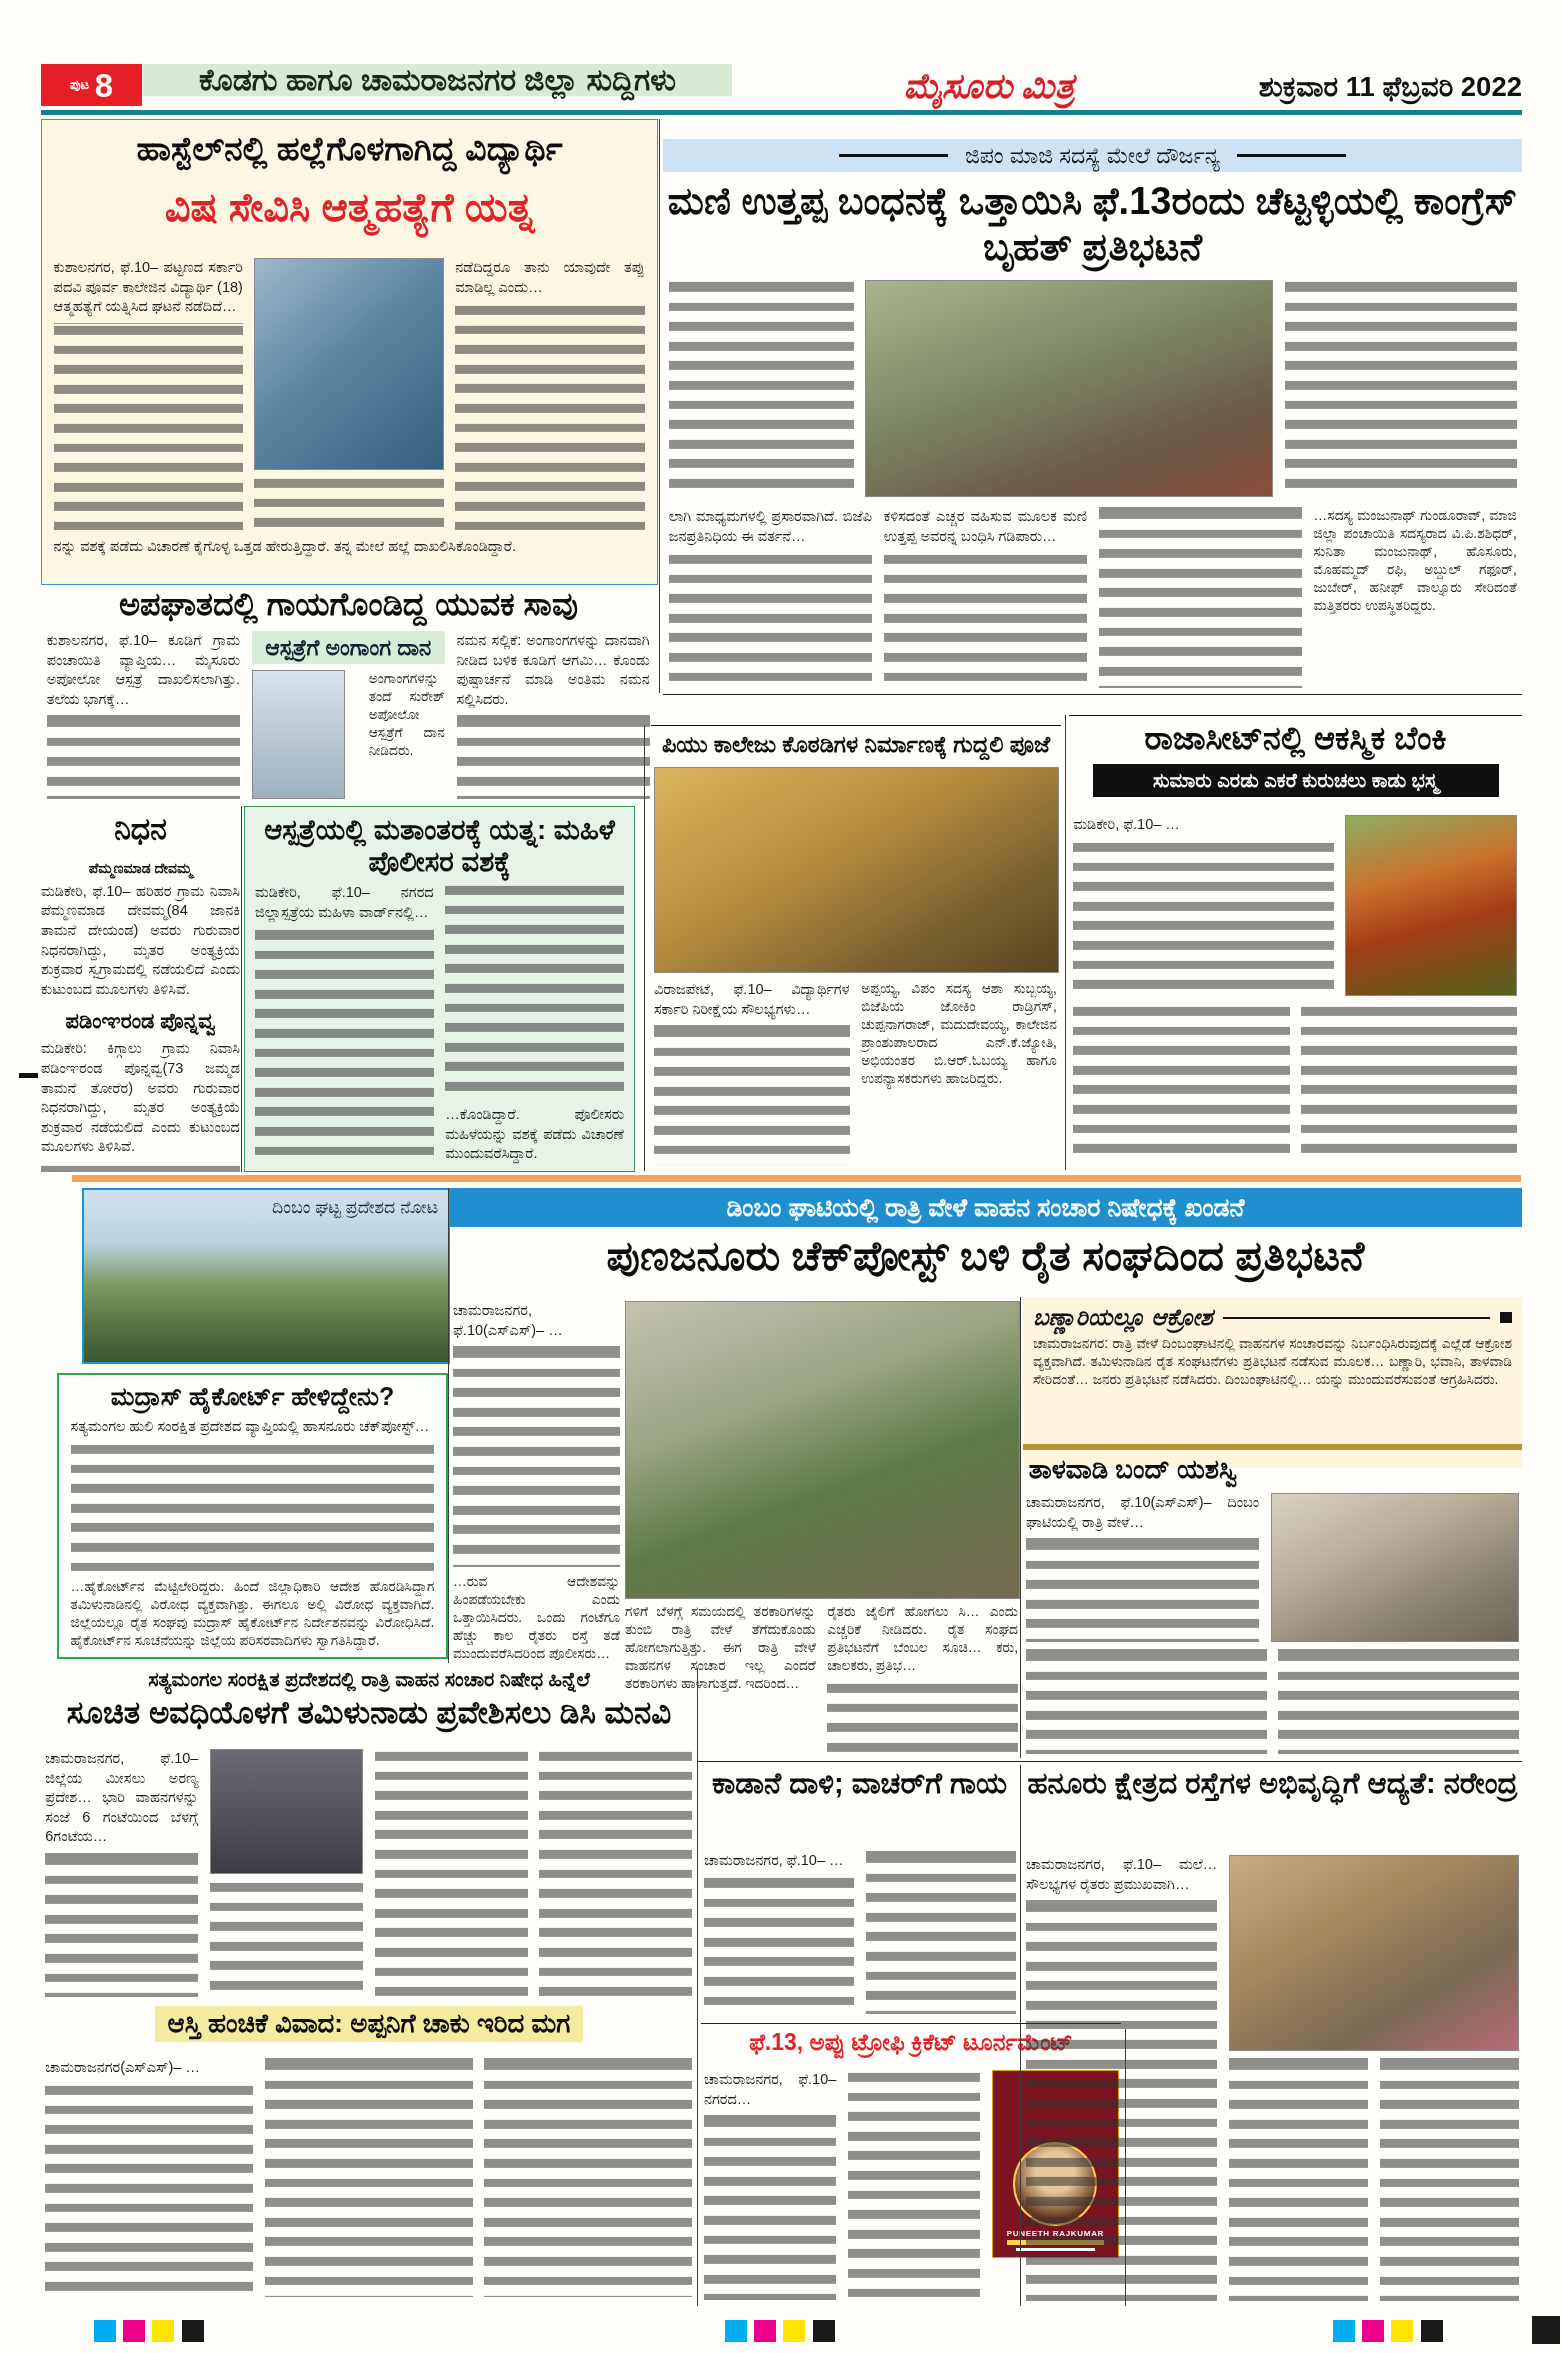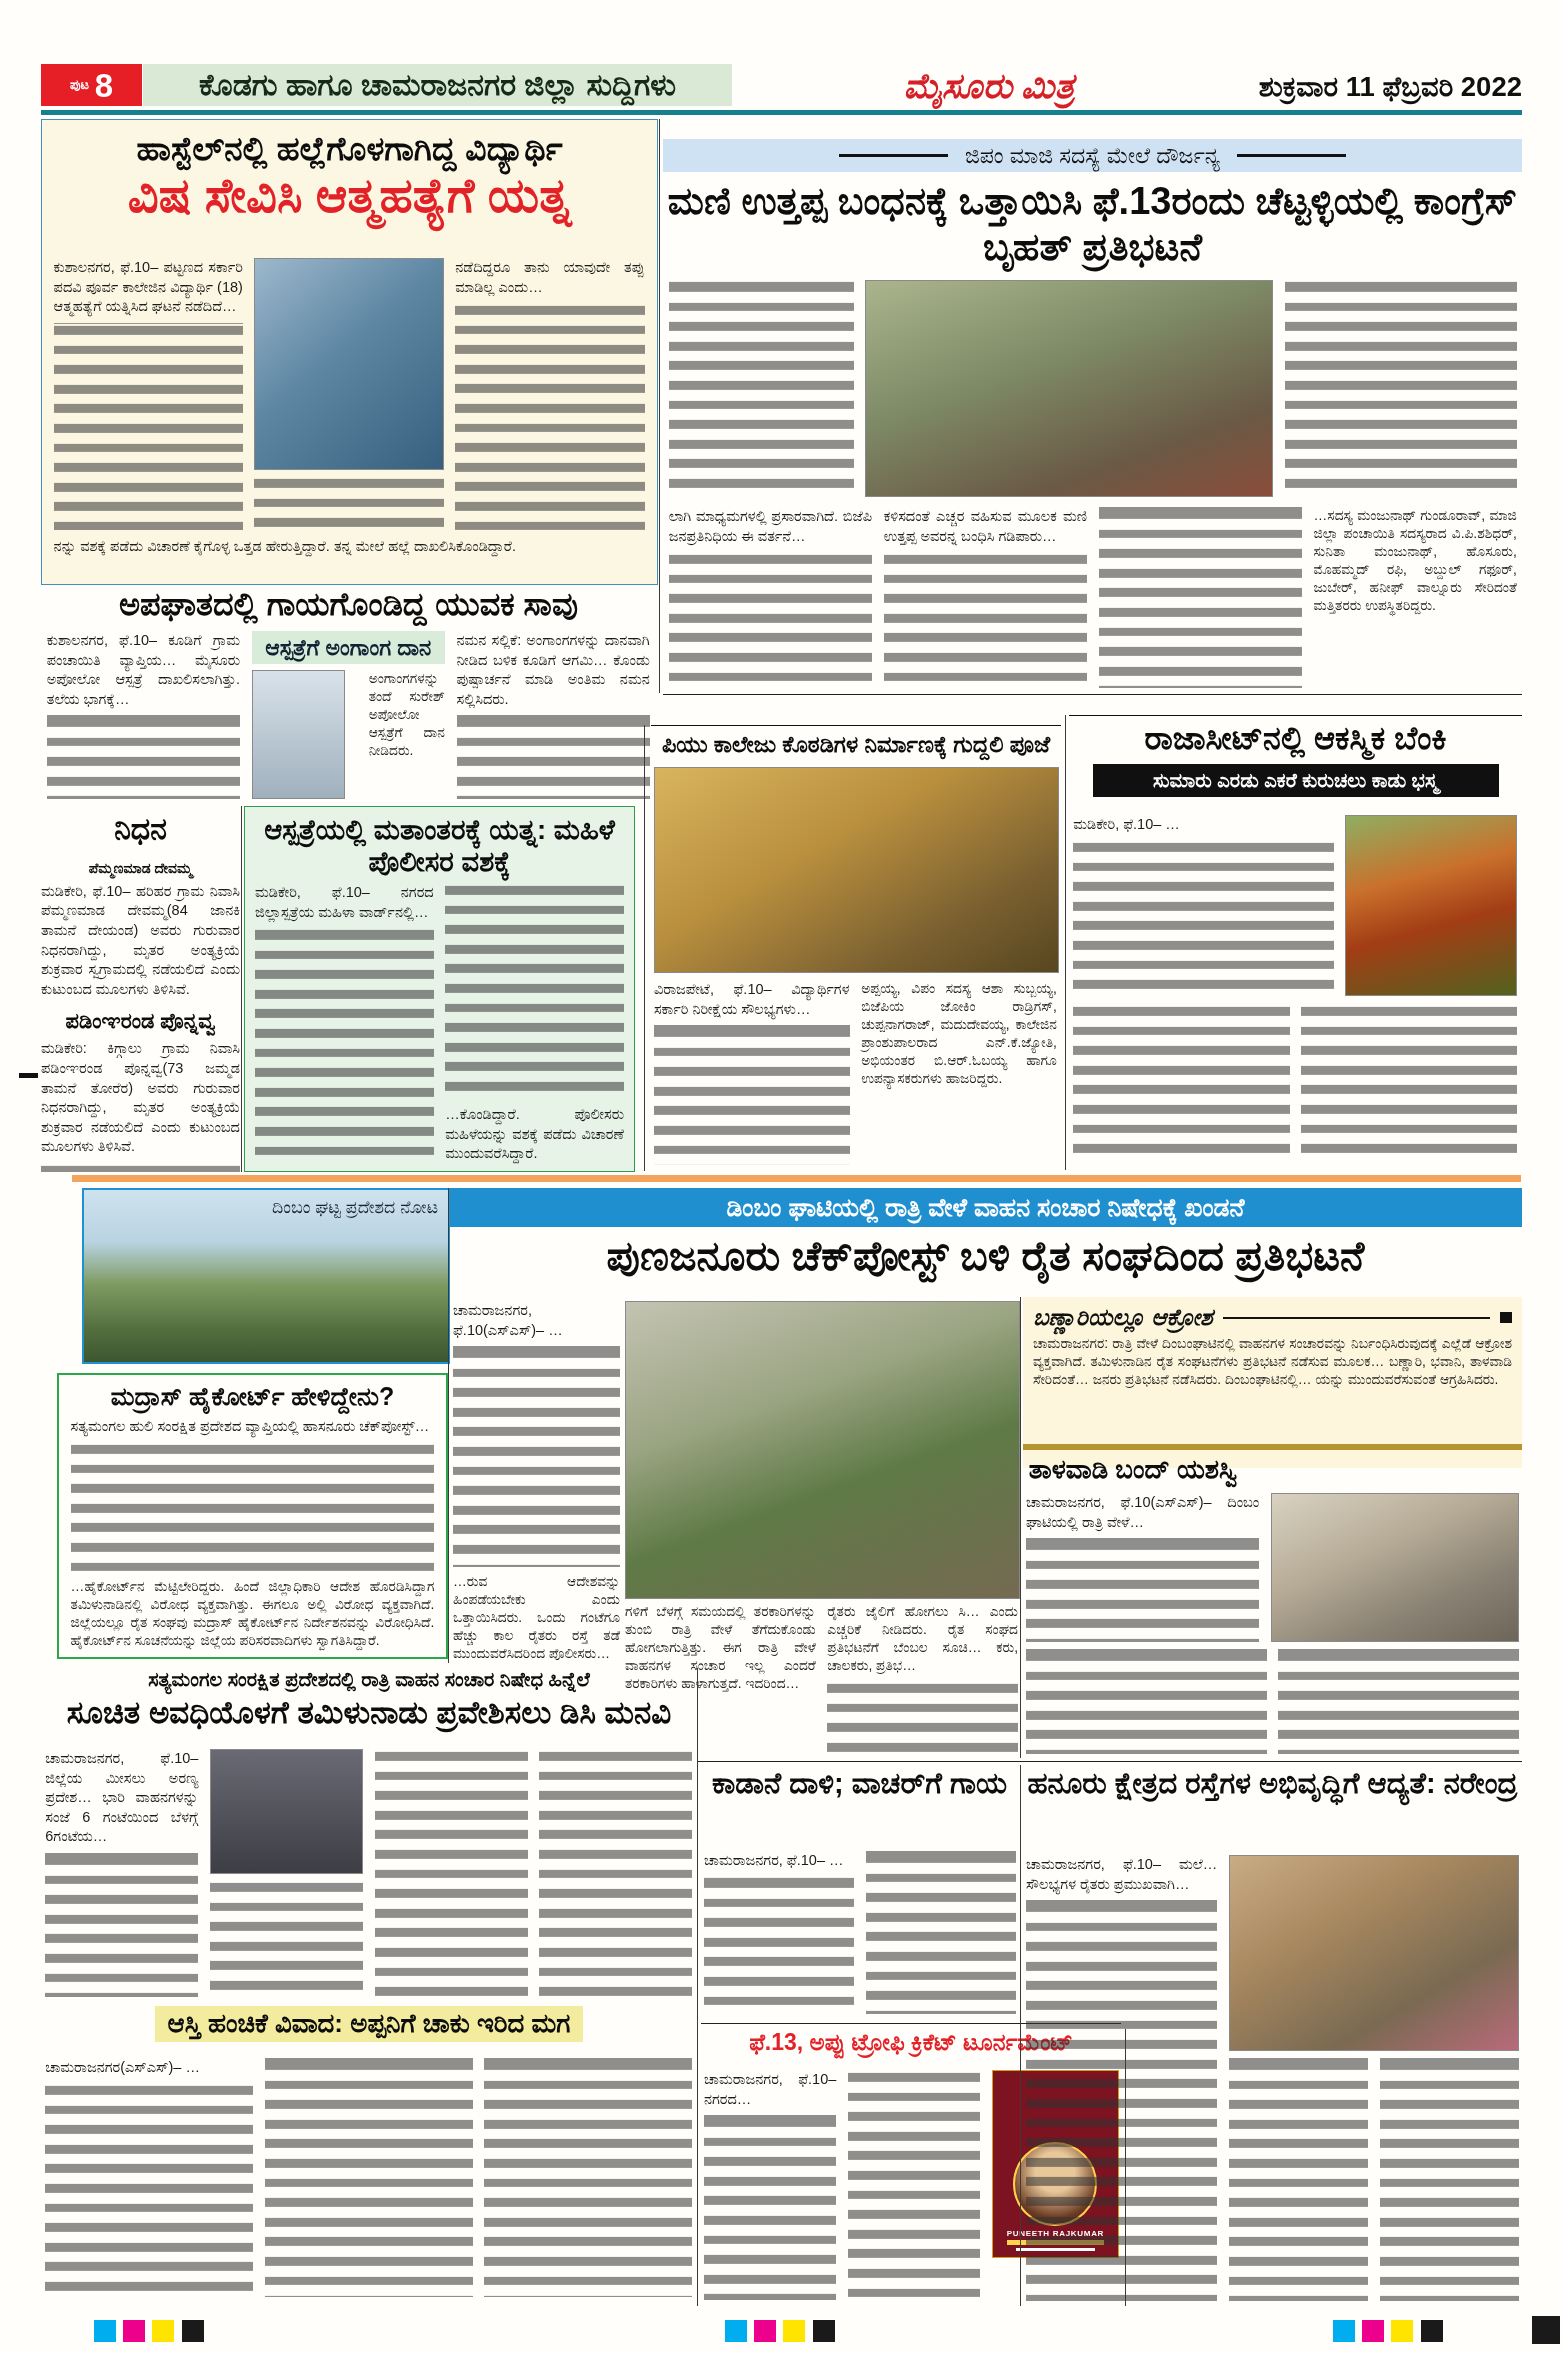--- a/index.html
+++ b/index.html
@@ -70,30 +70,30 @@
 </style>
 </head>
 <body>
 
 <div id="page">
 
   <div class="abs" id="pagebox" style="left:41px;top:64px;width:101px;height:42px">
     <span class="lbl">ಪುಟ</span>
     <span class="num">8</span>
   </div>
-  <div class="abs" id="secbar" style="left:143px;top:64px;width:589px;height:42px">
+  <div class="abs" id="secbar" style="left:143px;top:64px;width:589px;height:32px">
     <span>ಕೊಡಗು ಹಾಗೂ ಚಾಮರಾಜನಗರ ಜಿಲ್ಲಾ ಸುದ್ದಿಗಳು</span>
   </div>
   <div class="abs" id="logo" style="left:866px;top:67px;width:246px;height:39px">ಮೈಸೂರು ಮಿತ್ರ</div>
   <div class="abs" id="dateline" style="left:1225px;top:71px;width:297px;height:35px">ಶುಕ್ರವಾರ 11 ಫೆಬ್ರವರಿ 2022</div>
   <div class="tealrule" style="left:41px;top:110px;width:1481px;height:5px"></div>
 
   <div class="art" id="a1" style="left:41px;top:119px;width:615px;height:464px">
     <div class="hd" style="font-size:33px;margin-top:10px">ಹಾಸ್ಟೆಲ್‌ನಲ್ಲಿ ಹಲ್ಲೆಗೊಳಗಾಗಿದ್ದ ವಿದ್ಯಾರ್ಥಿ</div>
-    <div class="hd red" style="font-size:48px;margin-top:0">ವಿಷ ಸೇವಿಸಿ ಆತ್ಮಹತ್ಯೆಗೆ ಯತ್ನ</div>
+    <div class="hd red" style="font-size:40px;margin-top:16px">ವಿಷ ಸೇವಿಸಿ ಆತ್ಮಹತ್ಯೆಗೆ ಯತ್ನ</div>
     <div class="cols" style="position:absolute;left:11.6px;top:138px;width:591px;height:272px">
       <div class="col">
         <p class="snip">ಕುಶಾಲನಗರ, ಫೆ.10– ಪಟ್ಟಣದ ಸರ್ಕಾರಿ ಪದವಿ ಪೂರ್ವ ಕಾಲೇಜಿನ ವಿದ್ಯಾರ್ಥಿ (18) ಆತ್ಮಹತ್ಯೆಗೆ ಯತ್ನಿಸಿದ ಘಟನೆ ನಡೆದಿದೆ…</p>
         <div class="fill"></div>
       </div>
       <div class="col">
         <div class="photo" style="height:210px;background:linear-gradient(140deg,#9db8cc 0%,#5d86a3 45%,#37607e 100%)"></div>
         <div class="fill"></div>
       </div>
       <div class="col">

